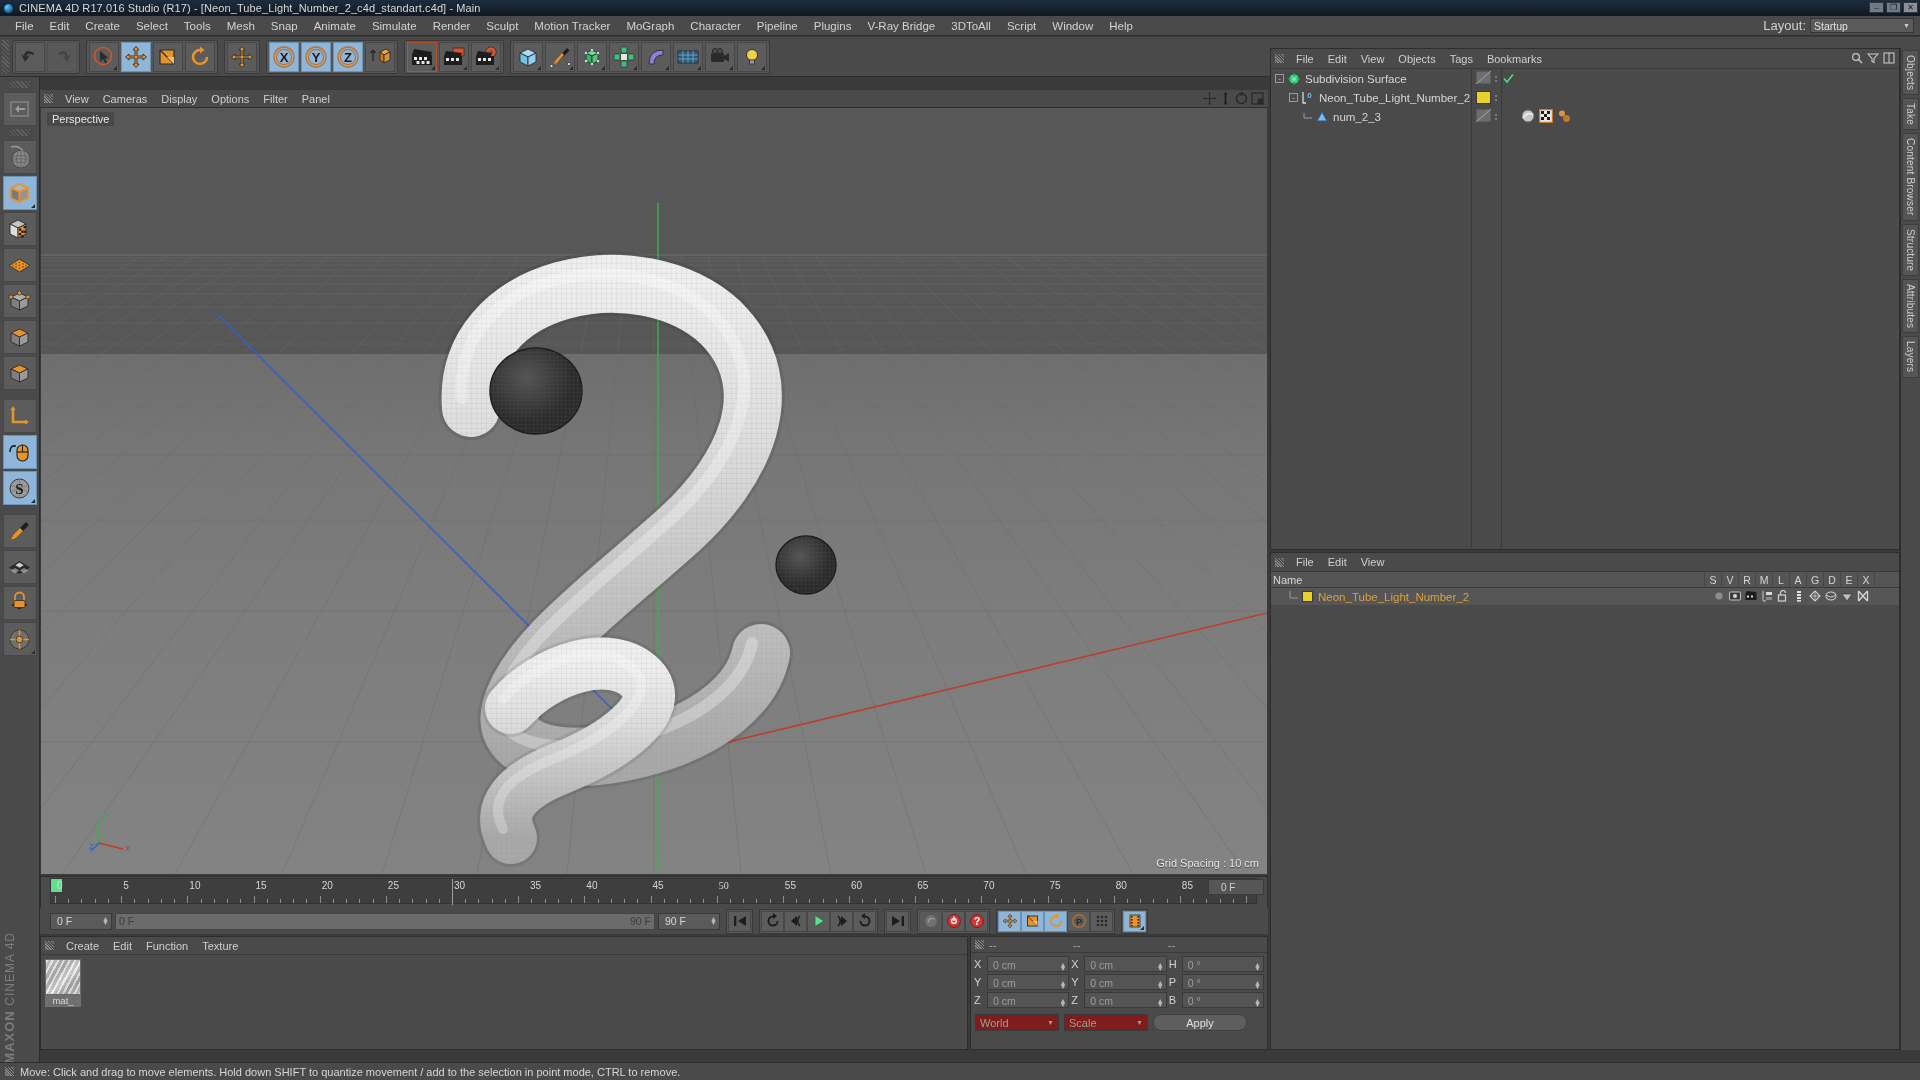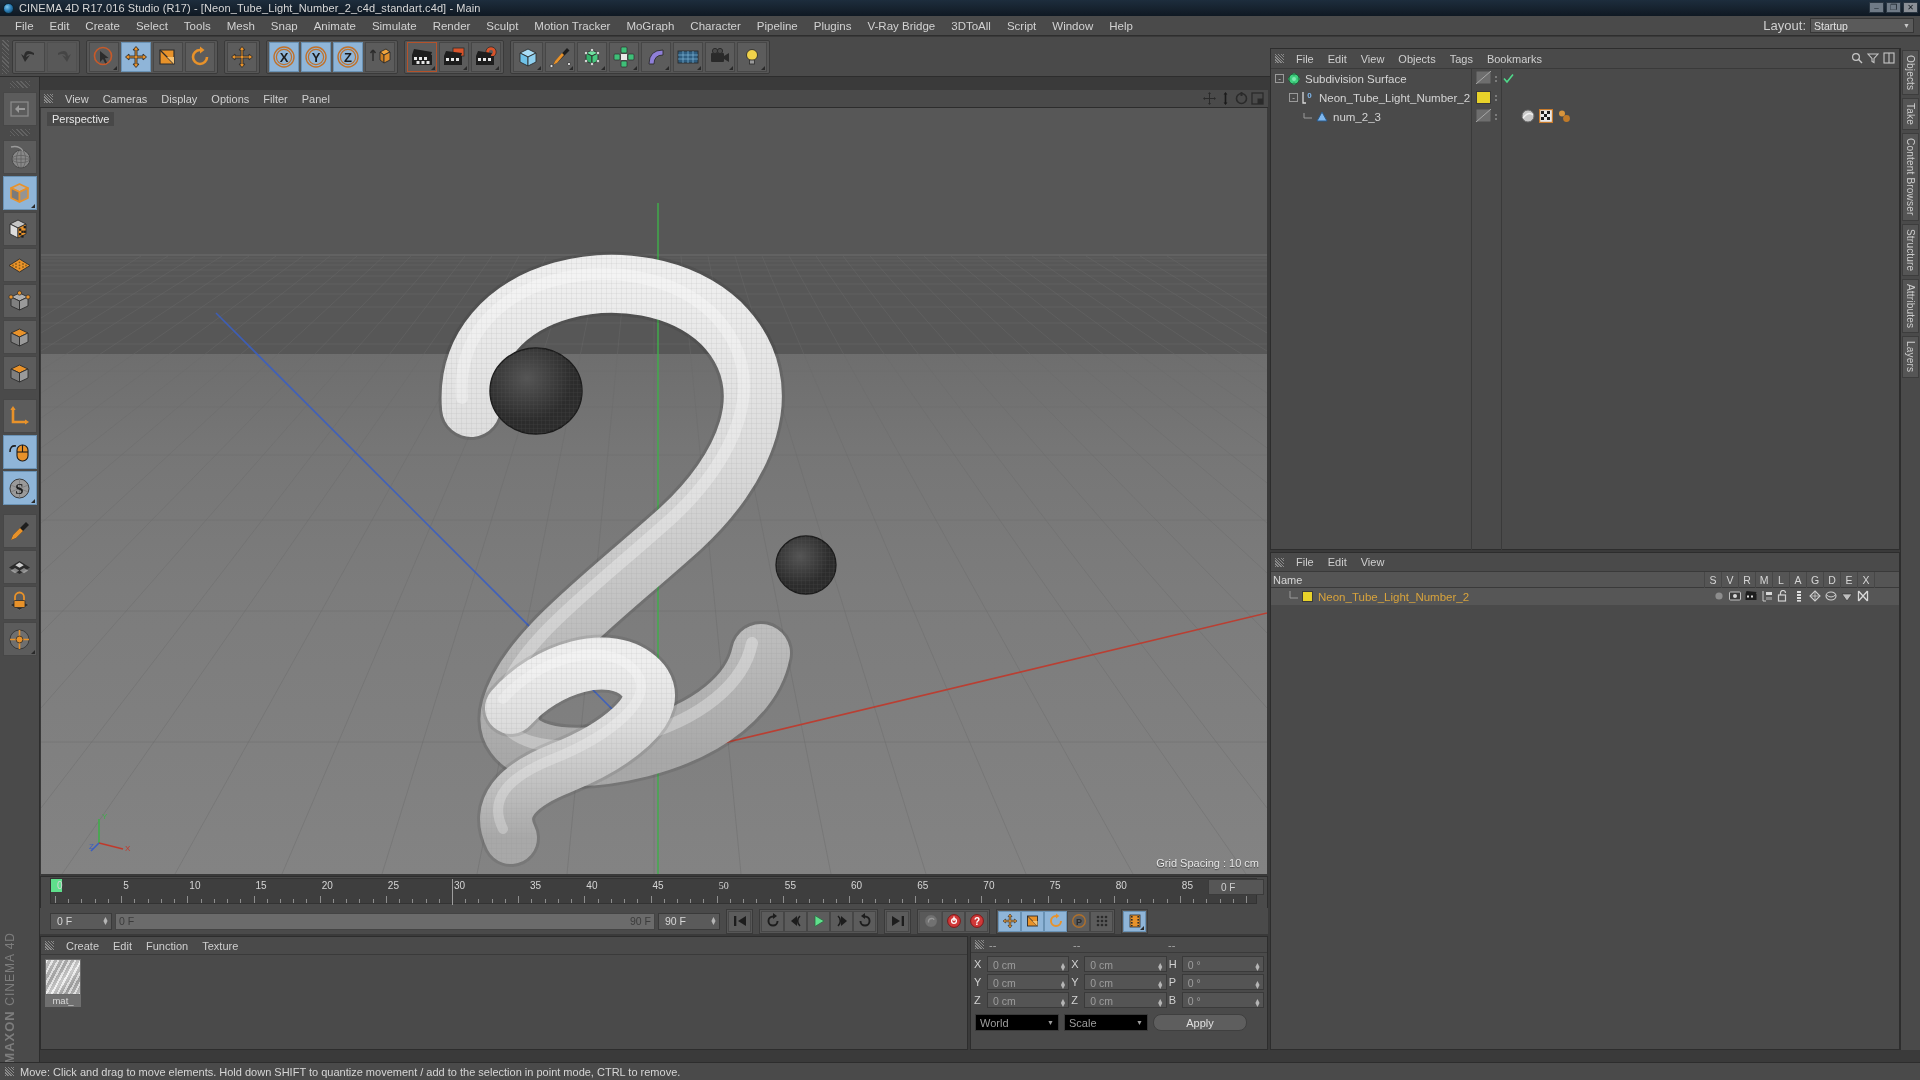--- a/index.html
+++ b/index.html
@@ -225,21 +225,21 @@
   .coord-rows{ padding:3px 3px 0 3px; }
   .coord-row{ display:flex; align-items:center; gap:2px; margin-bottom:2px; }
   .cd-lbl{ width:11px; font-size:11px; color:#d2d2d2; text-align:left; }
   .cd-in{
     flex:1; height:16px; background:#545454; border:1px solid #3a3a3a;
     display:flex; align-items:flex-end; justify-content:space-between;
     padding:0 2px 0 5px; font-size:10.5px; color:#9d9d9d;
   }
   .coord-foot{ display:flex; align-items:center; gap:5px; padding:4px 4px 0 4px; }
   .cd-sel{
-    width:84px; height:17px; background:#000000; border:1px solid #3a3a3a;
+    width:84px; height:17px; background:#7f1d1d; border:1px solid #3a3a3a;
     display:flex; align-items:center; justify-content:space-between;
     padding:0 4px; font-size:11px; color:#9d9d9d;
   }
   .cd-apply{
     width:94px; height:17px; background:#5e5e5e; border:1px solid #3f3f3f; border-radius:8px;
     display:flex; align-items:center; justify-content:center;
     font-size:11px; color:#e0e0e0;
   }
 
   

